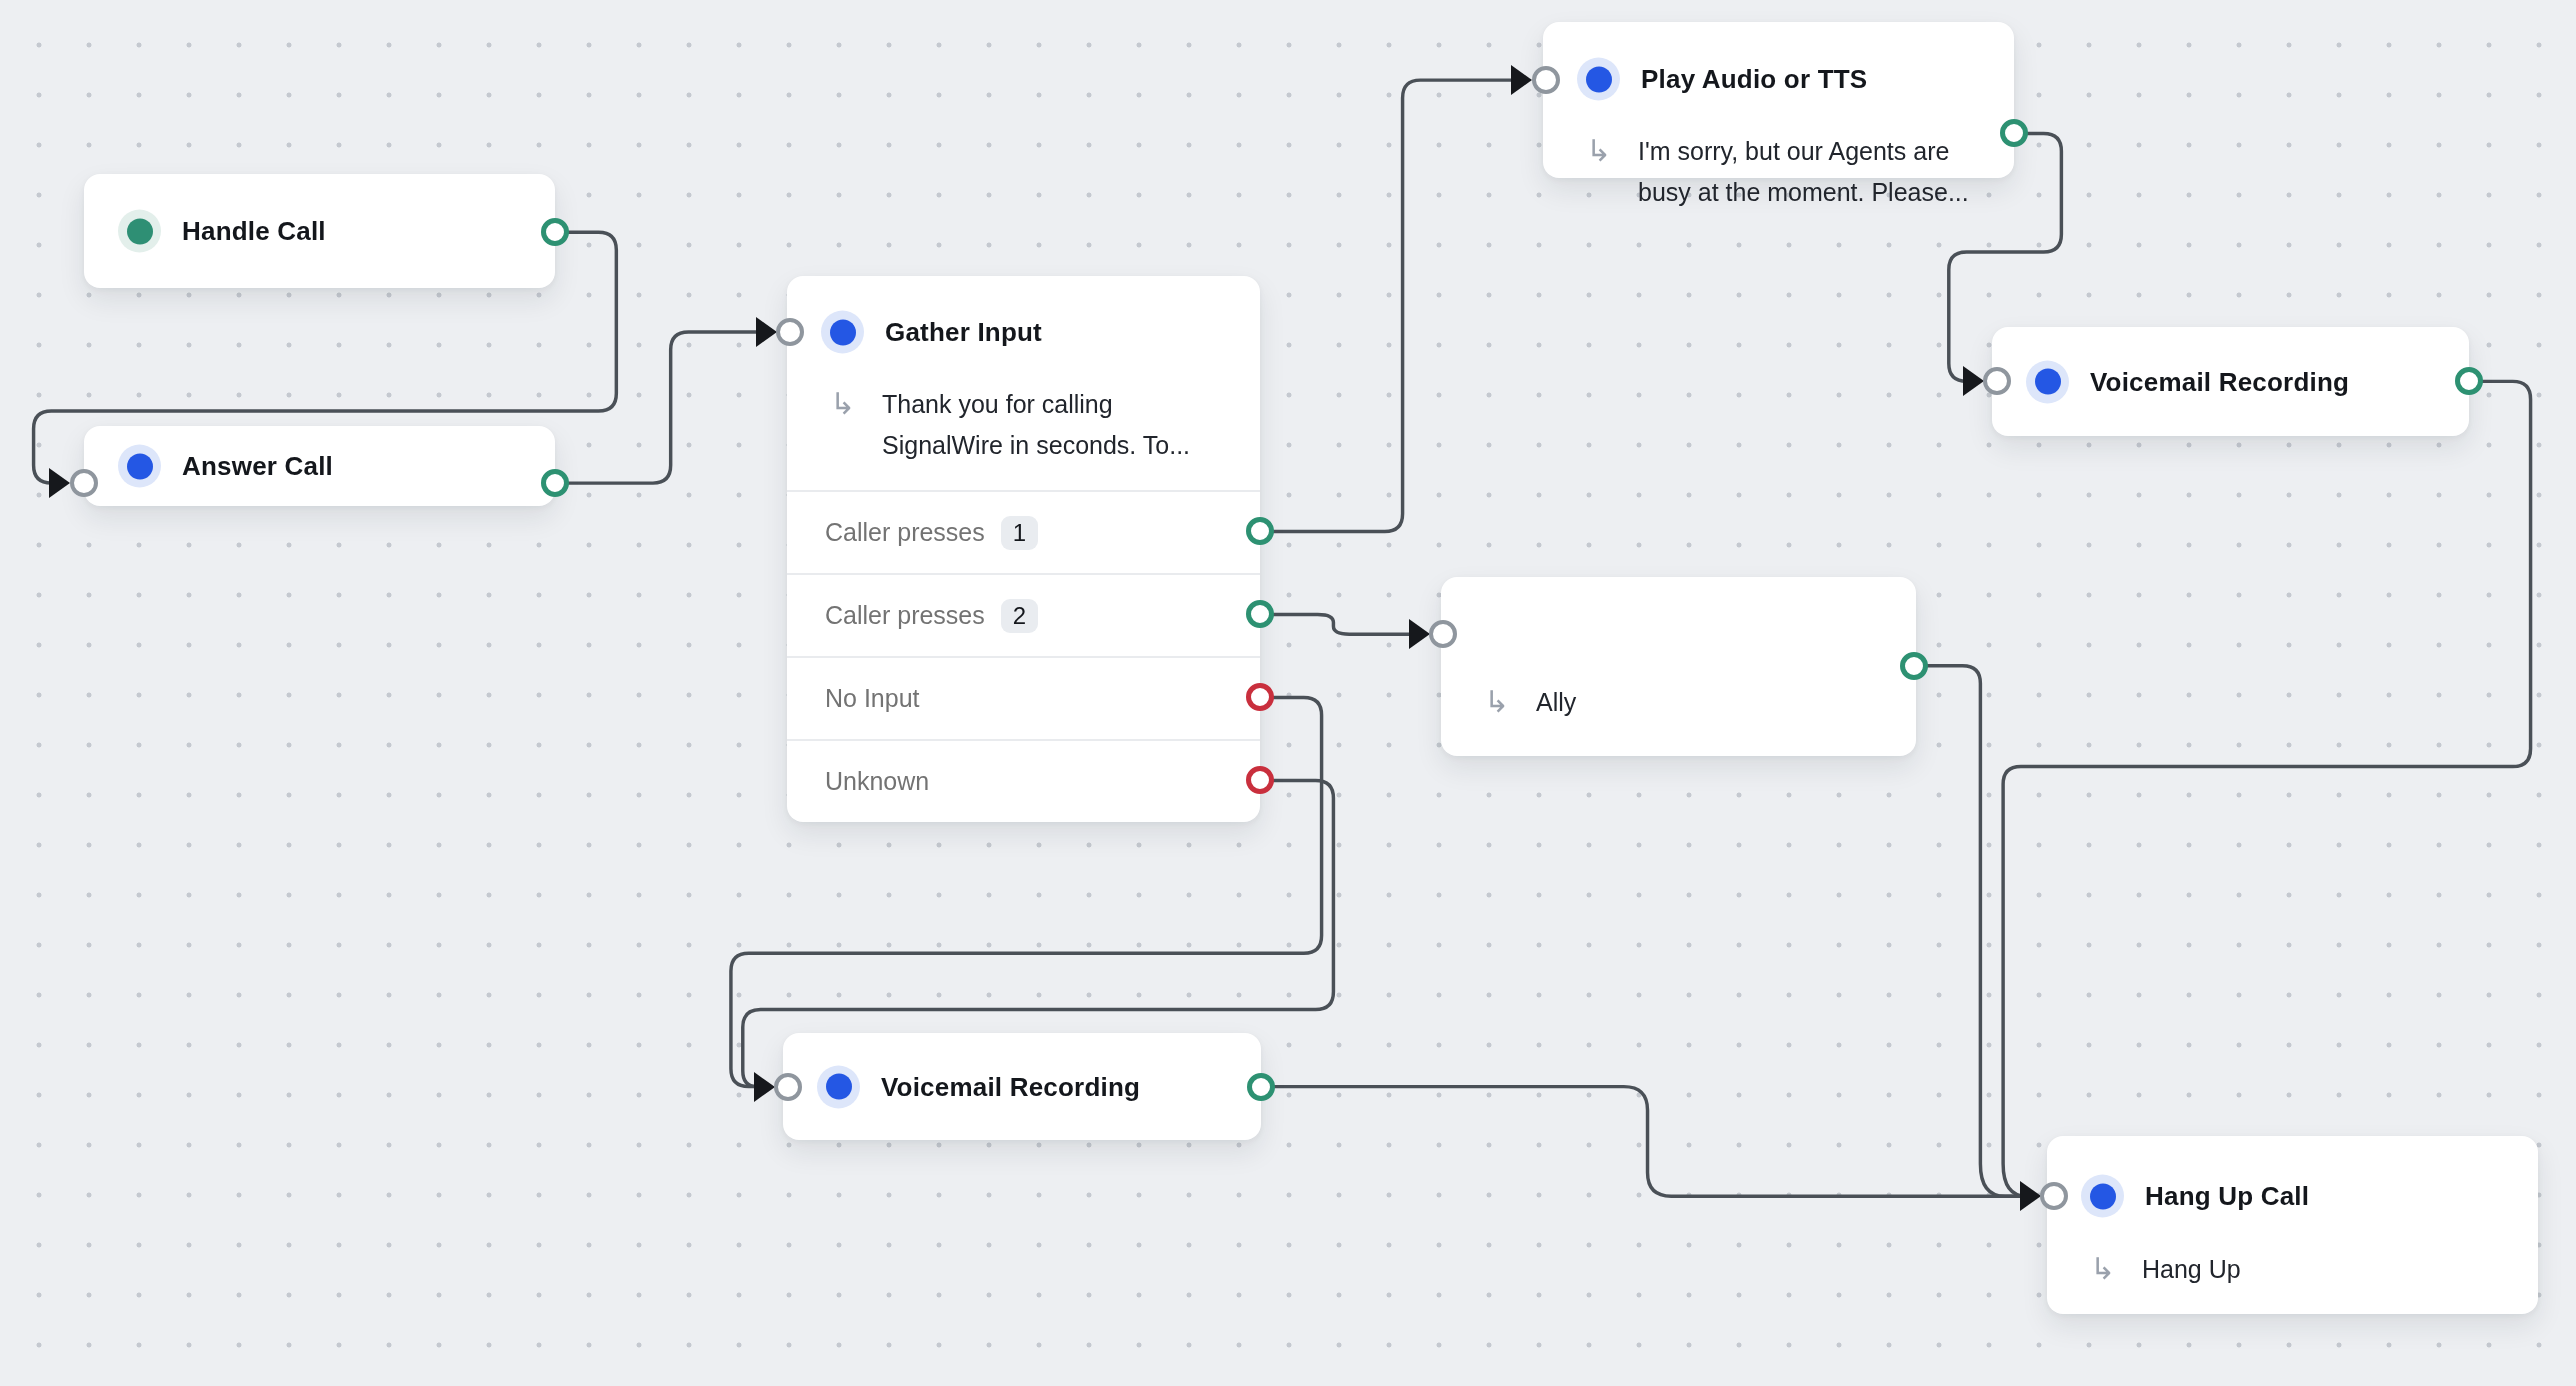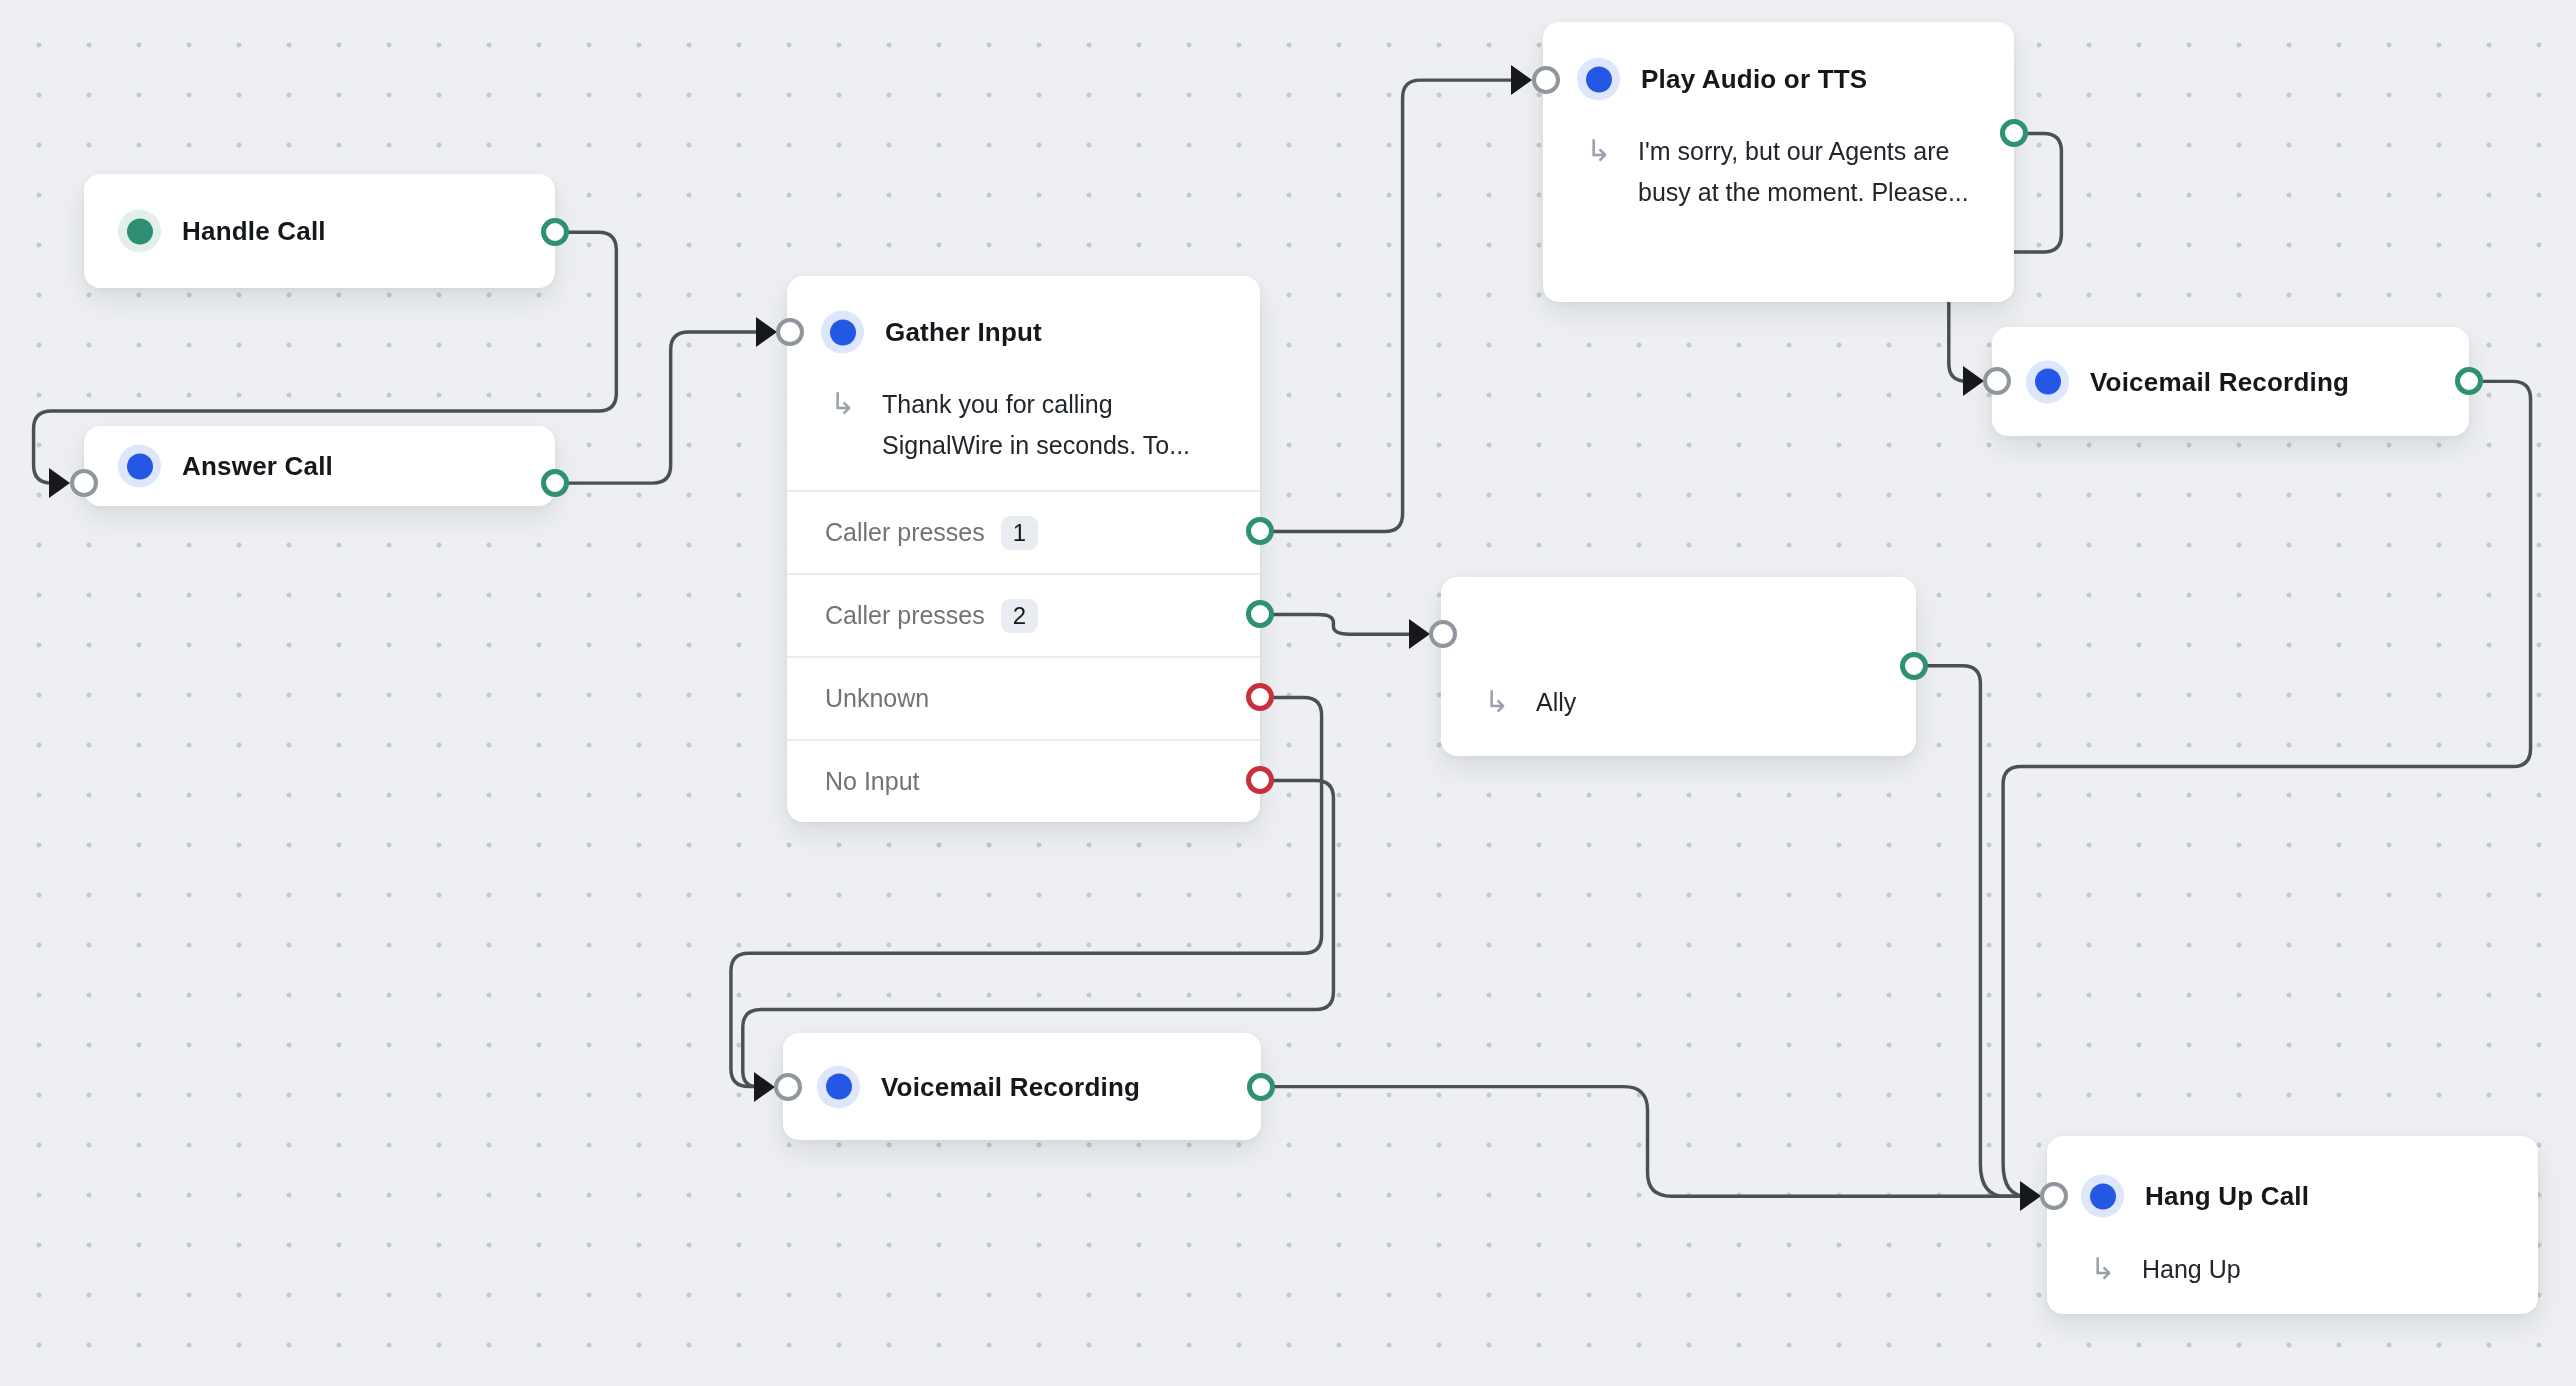--- a/index.html
+++ b/index.html
@@ -123,29 +123,29 @@
     <div class="rows" style="top:214px;">
       <div class="g-row">
         <span class="g-row-label">Caller presses</span>
         <span class="badge">1</span>
       </div>
       <div class="g-row">
         <span class="g-row-label">Caller presses</span>
         <span class="badge">2</span>
       </div>
       <div class="g-row">
+        <span class="g-row-label">No Input</span>
+      </div>
+      <div class="g-row">
         <span class="g-row-label">Unknown</span>
       </div>
-      <div class="g-row">
-        <span class="g-row-label">No Input</span>
-      </div>
-    </div>
-  </div>
-
-  <div class="node" style="left:1543px;top:22px;width:471px;height:280px;">
+    </div>
+  </div>
+
+  <div class="node" style="left:1543px;top:22px;width:471px;height:156px;">
     <div class="title-row" style="top:57px;">
       <span class="dot-halo blue">
           <span class="dot-core blue"></span>
         </span>
       <span class="node-title">Play Audio or TTS</span>
     </div>
     <div class="subtitle" style="top:109px;">
       <span class="return-icon">↳</span>
       <span class="subtitle-text">
         <span>I'm sorry, but our Agents are</span><br>

